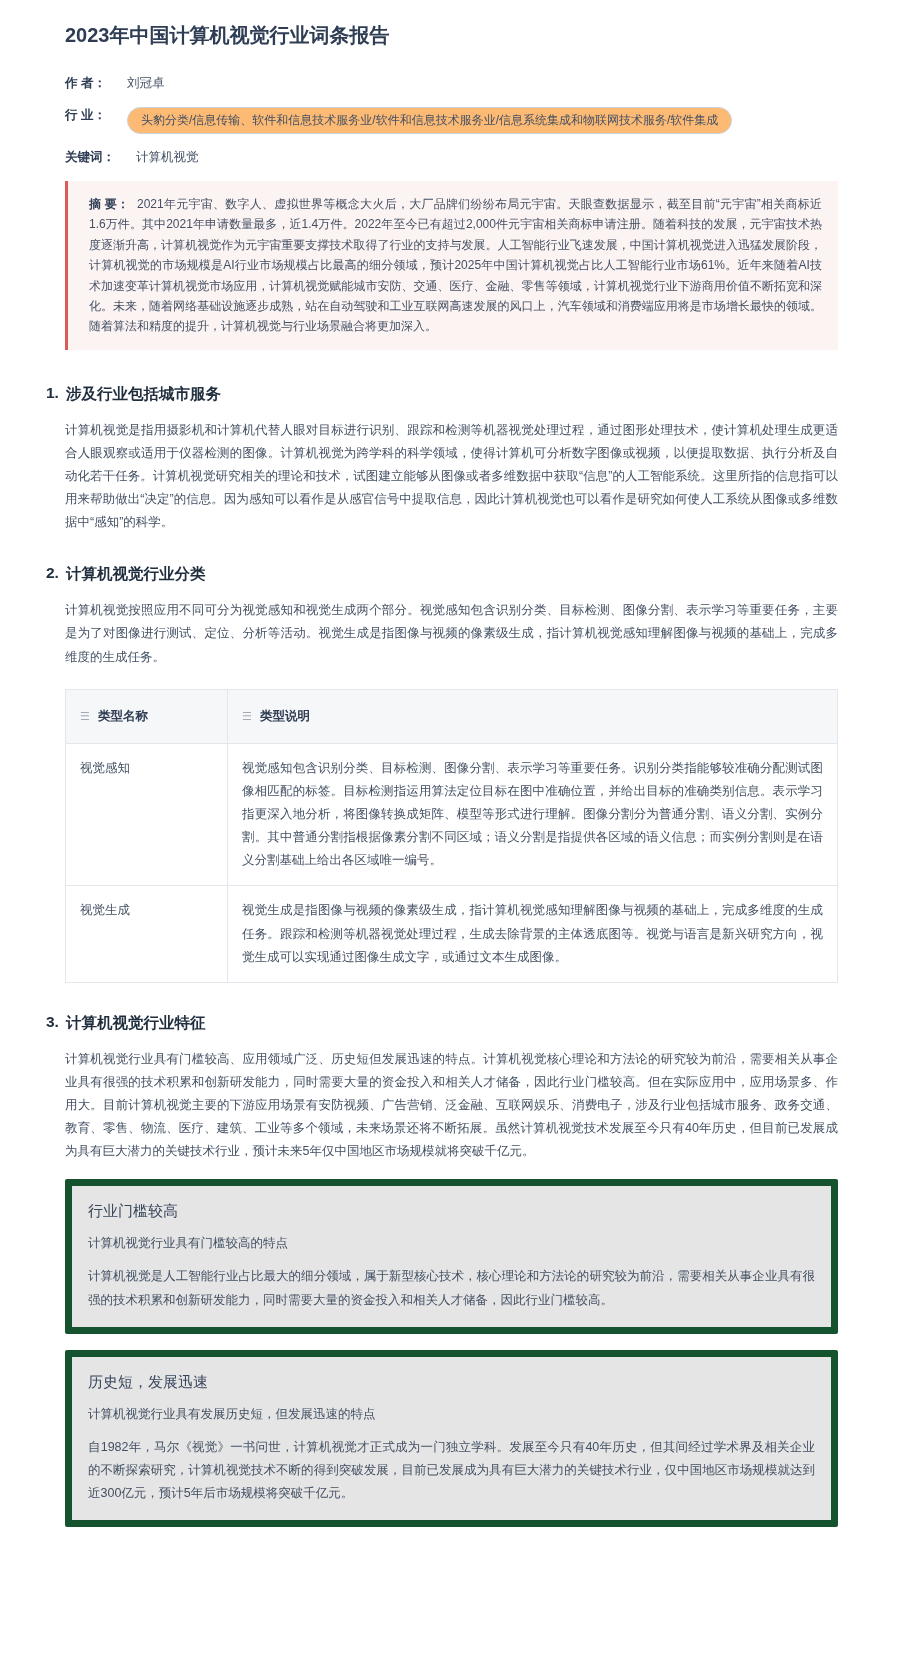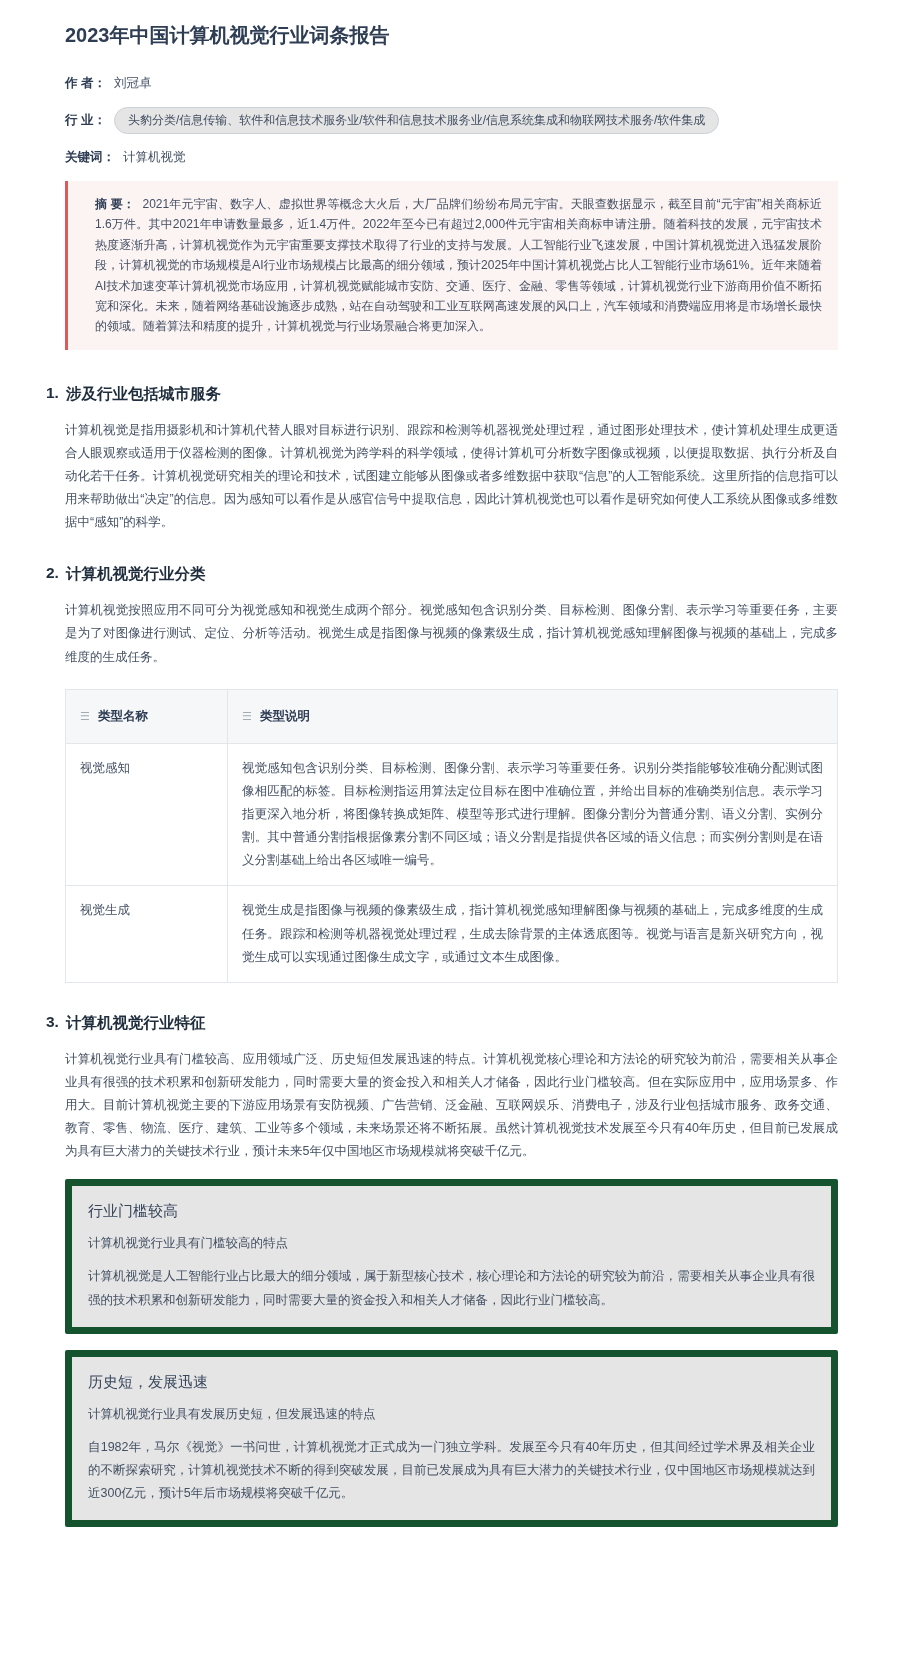--- a/index.html
+++ b/index.html
@@ -13,39 +13,39 @@
   .page { padding: 22px 62px 30px 65px; }
 
   h1.doc-title {
     text-align: left;
     font-size: 20px;
     font-weight: bold;
     color: #2e3d53;
     margin-bottom: 26px;
   }
 
-  .meta-row { margin-bottom: 15px; font-size: 12.5px; display: flex; align-items: center; }
+  .meta-row { margin-bottom: 15px; font-size: 12.5px; display: flex; align-items: flex-start; gap: 13px; }
   .meta-label { font-weight: bold; color: #2e3d53; margin-right: 8px; white-space: nowrap; }
   .meta-value { color: #435063; font-family: Liberation Mono, monospace; }
   .tag-pill {
     display: inline-block;
     border: 1px solid #ccd2d9;
     border-radius: 999px;
     padding: 4px 13px;
     font-size: 12px;
     color: #435063;
-    background: #e5e5e5;
+    background: #fdba74;
   }
 
   .abstract-box {
     margin-top: 4px;
     margin-bottom: 34px;
     background: #fcf3f3;
     border-left: 3px solid #dd5a5a;
-    padding: 13px 16px 13px 27px;
+    padding: 13px 16px 13px 21px;
     font-size: 12px;
     line-height: 1.7;
     text-align: justify;
   }
   .abstract-label { font-weight: bold; color: #2e3d53; margin-right: 4px; }
   .abstract-text { color: #435063; }
 
   .section { margin-bottom: 30px; }
   .section-heading {
     display: flex;

